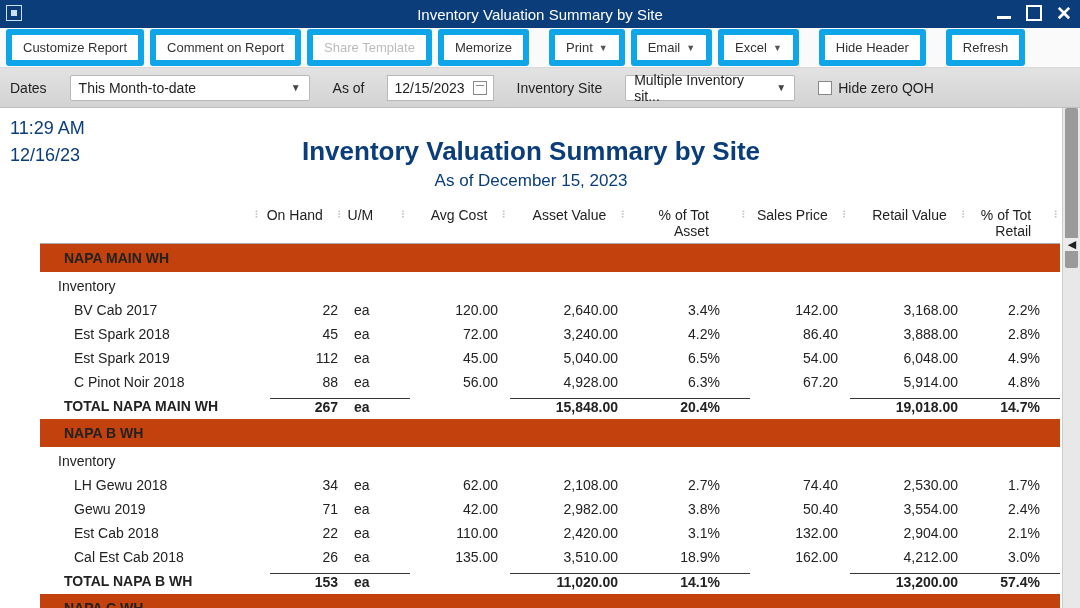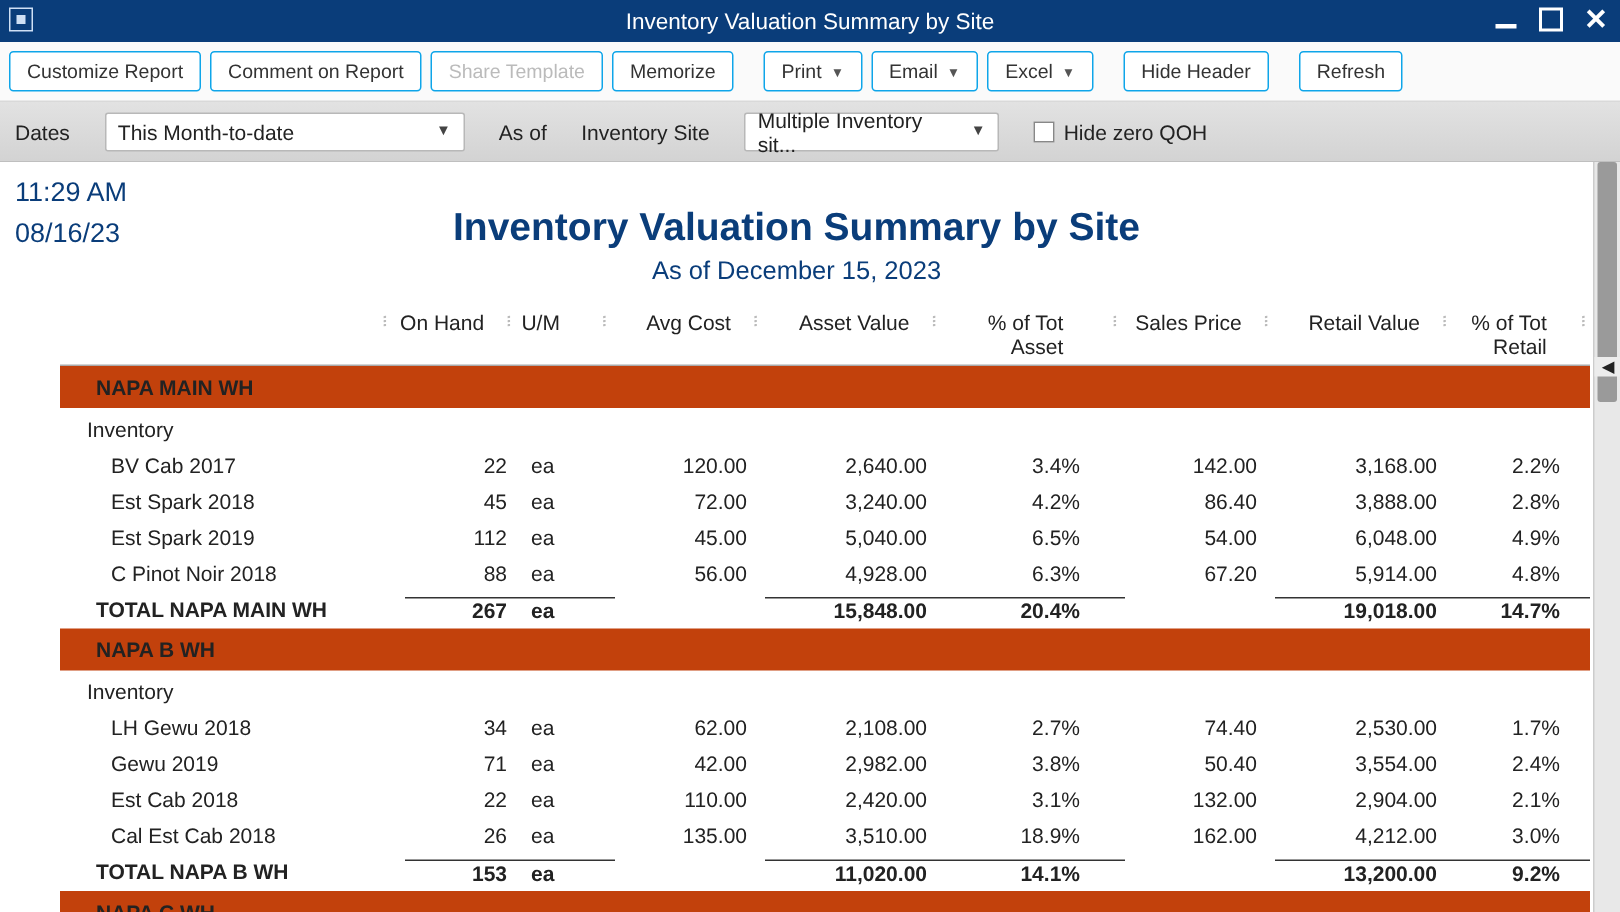--- a/index.html
+++ b/index.html
@@ -10,21 +10,21 @@
   .title-bar .sys-left { position:absolute; left:6px; top:5px; width:16px; height:16px; border:1px solid #cfe0f5; display:flex; align-items:center; justify-content:center; }
   .title-bar .sys-left::before { content:""; width:6px; height:6px; background:#cfe0f5; }
   .title-bar .sys-right { position:absolute; right:6px; top:4px; display:flex; gap:10px; align-items:center; }
   .sys-btn { width:20px; height:18px; color:#fff; font-size:16px; font-weight:bold; display:flex; align-items:center; justify-content:center; cursor:pointer; }
   .sys-min::before { content:""; display:block; width:14px; height:3px; background:#fff; margin-top:8px;}
   .sys-max::before { content:""; display:block; width:12px; height:12px; border:2px solid #fff; }
   .sys-close { font-size:19px; }
 
   
   .toolbar { height:40px; background:#fafafa; border-bottom:1px solid #d9d9d9; display:flex; align-items:center; padding:0 6px; gap:6px; }
-  .btn { background:#fff; border:1px solid #0ea5e9; border-radius:3px; padding:5px 11px; font-size:13px; color:#333; cursor:pointer; display:inline-flex; align-items:center; gap:6px; }
+  .btn { background:#fff; border:6px solid #0ea5e9; border-radius:3px; padding:5px 11px; font-size:13px; color:#333; cursor:pointer; display:inline-flex; align-items:center; gap:6px; }
   .btn.disabled { color:#bbb; cursor:default; }
   .btn .drop { font-size:9px; color:#555; }
   .toolbar-gap { width:8px; }
 
   
   .filter-bar { height:40px; background:linear-gradient(#e2e2e2,#d3d3d3); border-bottom:1px solid #bfbfbf; display:flex; align-items:center; padding:0 10px; gap:23px; font-size:14px; color:#222; }
   .filter-bar label { font-size:14px; }
   .select { background:#fff; border:1px solid #b8b8b8; border-radius:2px; height:26px; display:inline-flex; align-items:center; justify-content:space-between; padding:0 8px; font-size:14px; cursor:pointer; }
   .select .caret { font-size:10px; color:#444; margin-left:10px; }
   .date-input { background:#fff; border:1px solid #b8b8b8; height:26px; display:inline-flex; align-items:center; padding:0 6px; font-size:14px; gap:8px; }
@@ -122,36 +122,40 @@
     </div>
 </div>
 
 <div class="filter-bar">
   <label>Dates</label>
   <div class="select" style="width:240px">
     <span>This Month-to-date</span>
       <span class="caret">▼</span>
   </div>
   <label>As of</label>
+  <div class="date-input">
+    <span>12/15/2023</span>
+    <span class="cal"></span>
+  </div>
   <label>Inventory Site</label>
   <div class="select" style="width:170px">
     <span>Multiple Inventory sit...</span>
       <span class="caret">▼</span>
   </div>
   <div style="display:flex;align-items:center">
     <span class="checkbox"></span>
     <span>Hide zero QOH</span>
   </div>
 </div>
 
 <div class="report-wrap">
   <div class="report-scroll">
     <div class="meta-col">
       <div>11:29 AM</div>
-      <div>08/16/23</div>
+      <div>12/16/23</div>
     </div>
     <div class="report-header">
       <div class="report-title">Inventory Valuation Summary by Site</div>
       <div class="report-subtitle">As of December 15, 2023</div>
     </div>
 
     <div class="tbl">
 
       <div class="hdr-row">
         <div class="c c-name"></div>
@@ -280,21 +284,21 @@
           </div>
           <div class="row total">
             <div class="c c-name">TOTAL NAPA B WH</div>
             <div class="c c-onhand total-border">153</div>
             <div class="c c-um total-border">ea</div>
             <div class="c c-avg"></div>
             <div class="c c-asset total-border">11,020.00</div>
             <div class="c c-pcta total-border">14.1%</div>
             <div class="c c-sp"></div>
             <div class="c c-rv total-border">13,200.00</div>
-            <div class="c c-pctr total-border">9.2%</div>
+            <div class="c c-pctr total-border">57.4%</div>
           </div>
           <div class="section-band">NAPA C WH</div>
         </div>
     </div>
   </div>
   <div class="vscroll">
     <div class="thumb"></div>
     <div class="arrow-up">◀</div>
   </div>
 </div>

